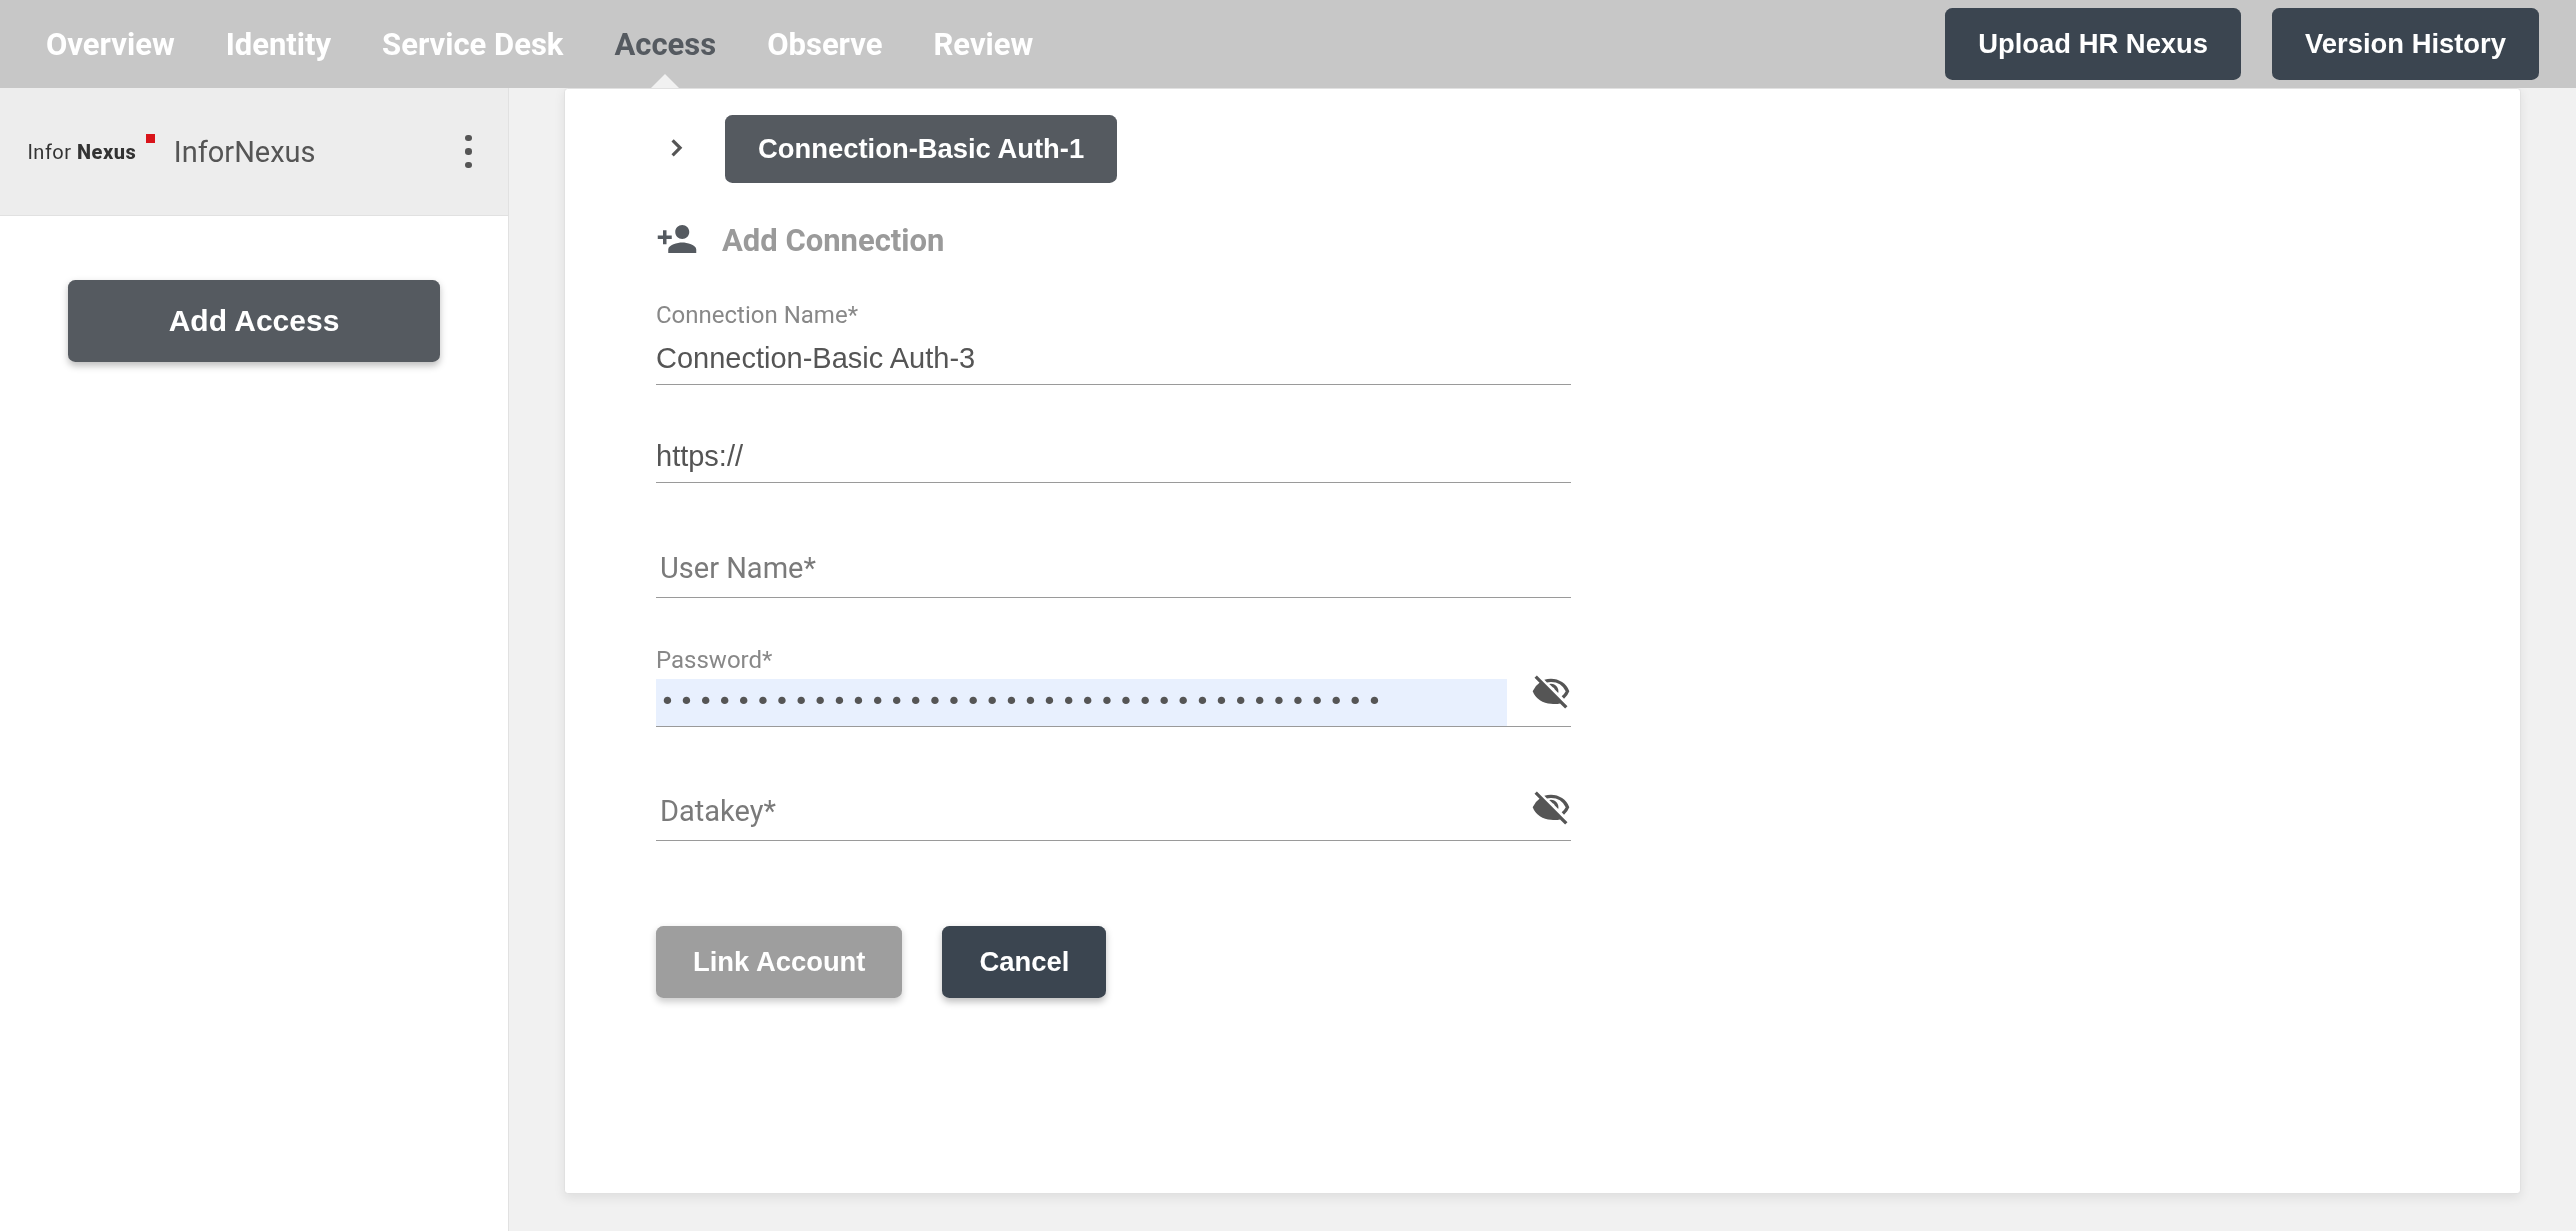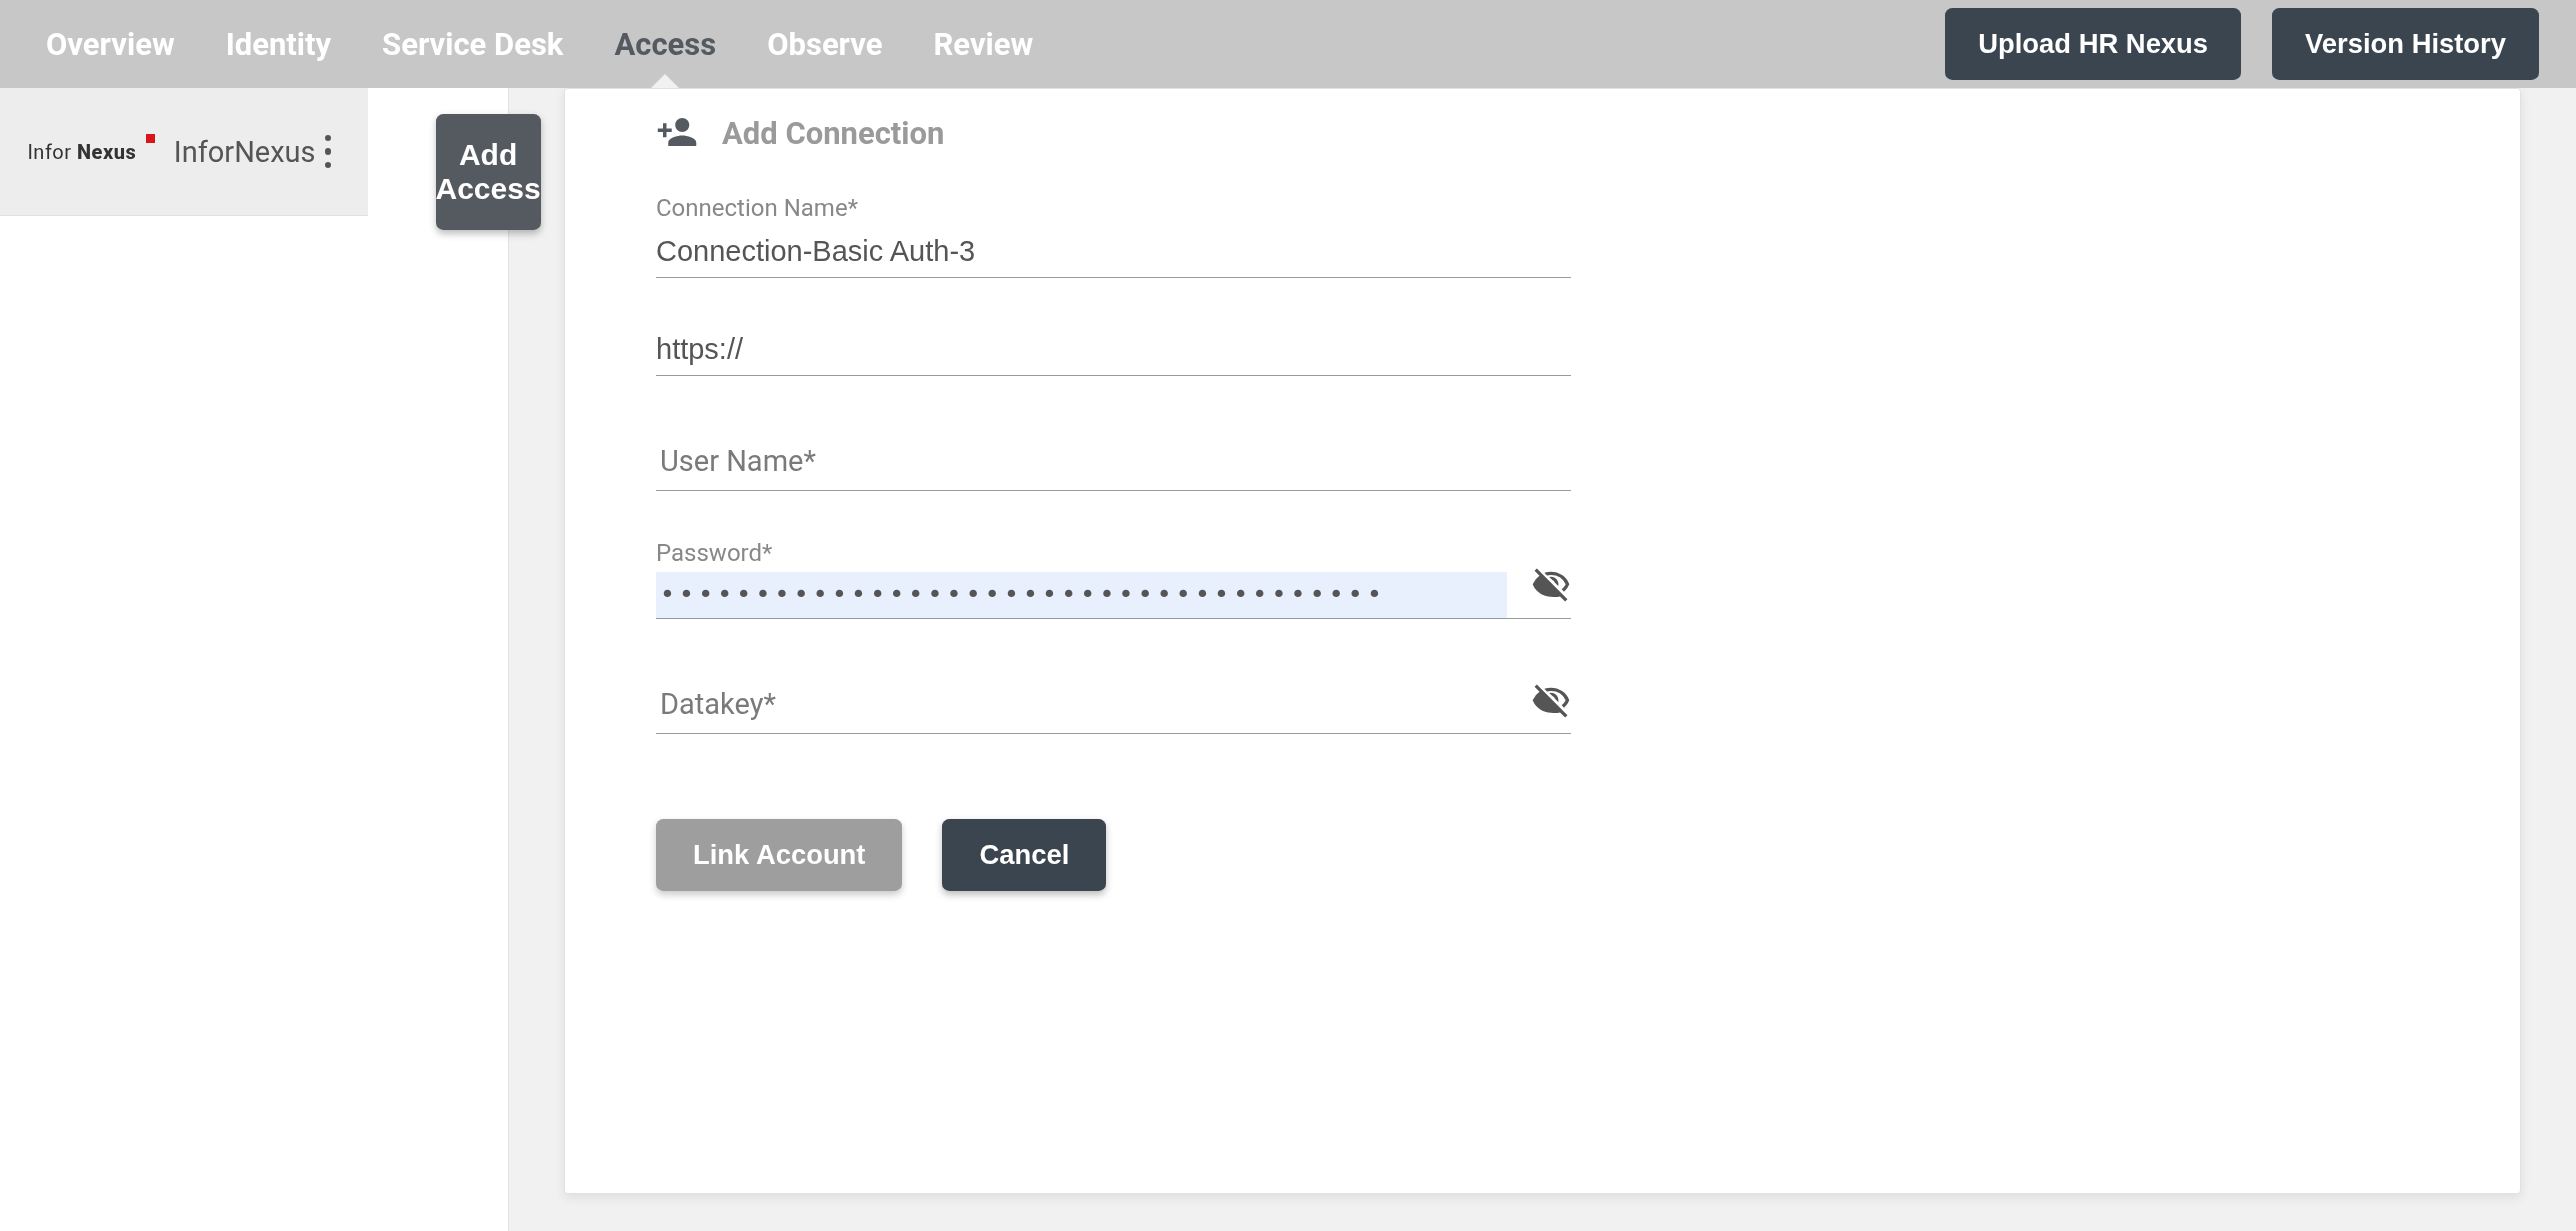--- a/index.html
+++ b/index.html
@@ -51,21 +51,22 @@
 
   
   .main { flex: 1; display: flex; min-height: 0; }
 
   
   .sidebar {
     width: 509px;
     background: #fff;
     border-right: 1.8px solid #e1e1e1;
     display: flex;
-    flex-direction: row;
+    flex-direction: column;
+    gap: 38px;
   }
   .sidebar-item {
     background: #ededed;
     height: 128px;
     display: flex;
     align-items: center;
     padding: 0 27.4px;
     border-bottom: 1.8px solid #e1e1e1;
   }
   .brand-logo {
@@ -214,20 +215,28 @@
         </div>
     </div>
     <div class="add-access-wrap">
       <button class="add-access-btn">Add Access</button>
     </div>
   </div>
 
   <div class="content">
     <div class="card">
 
+      <div class="conn-row">
+        <div class="chev">
+          <svg width="25.6" height="25.6" viewBox="0 0 24 24" fill="none" stroke="#555" stroke-width="3">
+              <polyline points="9 5 16 12 9 19"></polyline>
+            </svg>
+        </div>
+        <button class="conn-chip">Connection-Basic Auth-1</button>
+      </div>
 
       <div class="add-conn-row">
         <span class="add-conn-icon">
           <svg width="42" height="42" viewBox="0 0 24 24" fill="#555a60">
               <path d="M15 12c2.21 0 4-1.79 4-4s-1.79-4-4-4-4 1.79-4 4 1.79 4 4 4zm-9-2V7H4v3H1v2h3v3h2v-3h3v-2H6zm9 4c-2.67 0-8 1.34-8 4v2h16v-2c0-2.66-5.33-4-8-4z"></path>
             </svg>
         </span>
         <span class="add-conn-label">Add Connection</span>
       </div>
 

